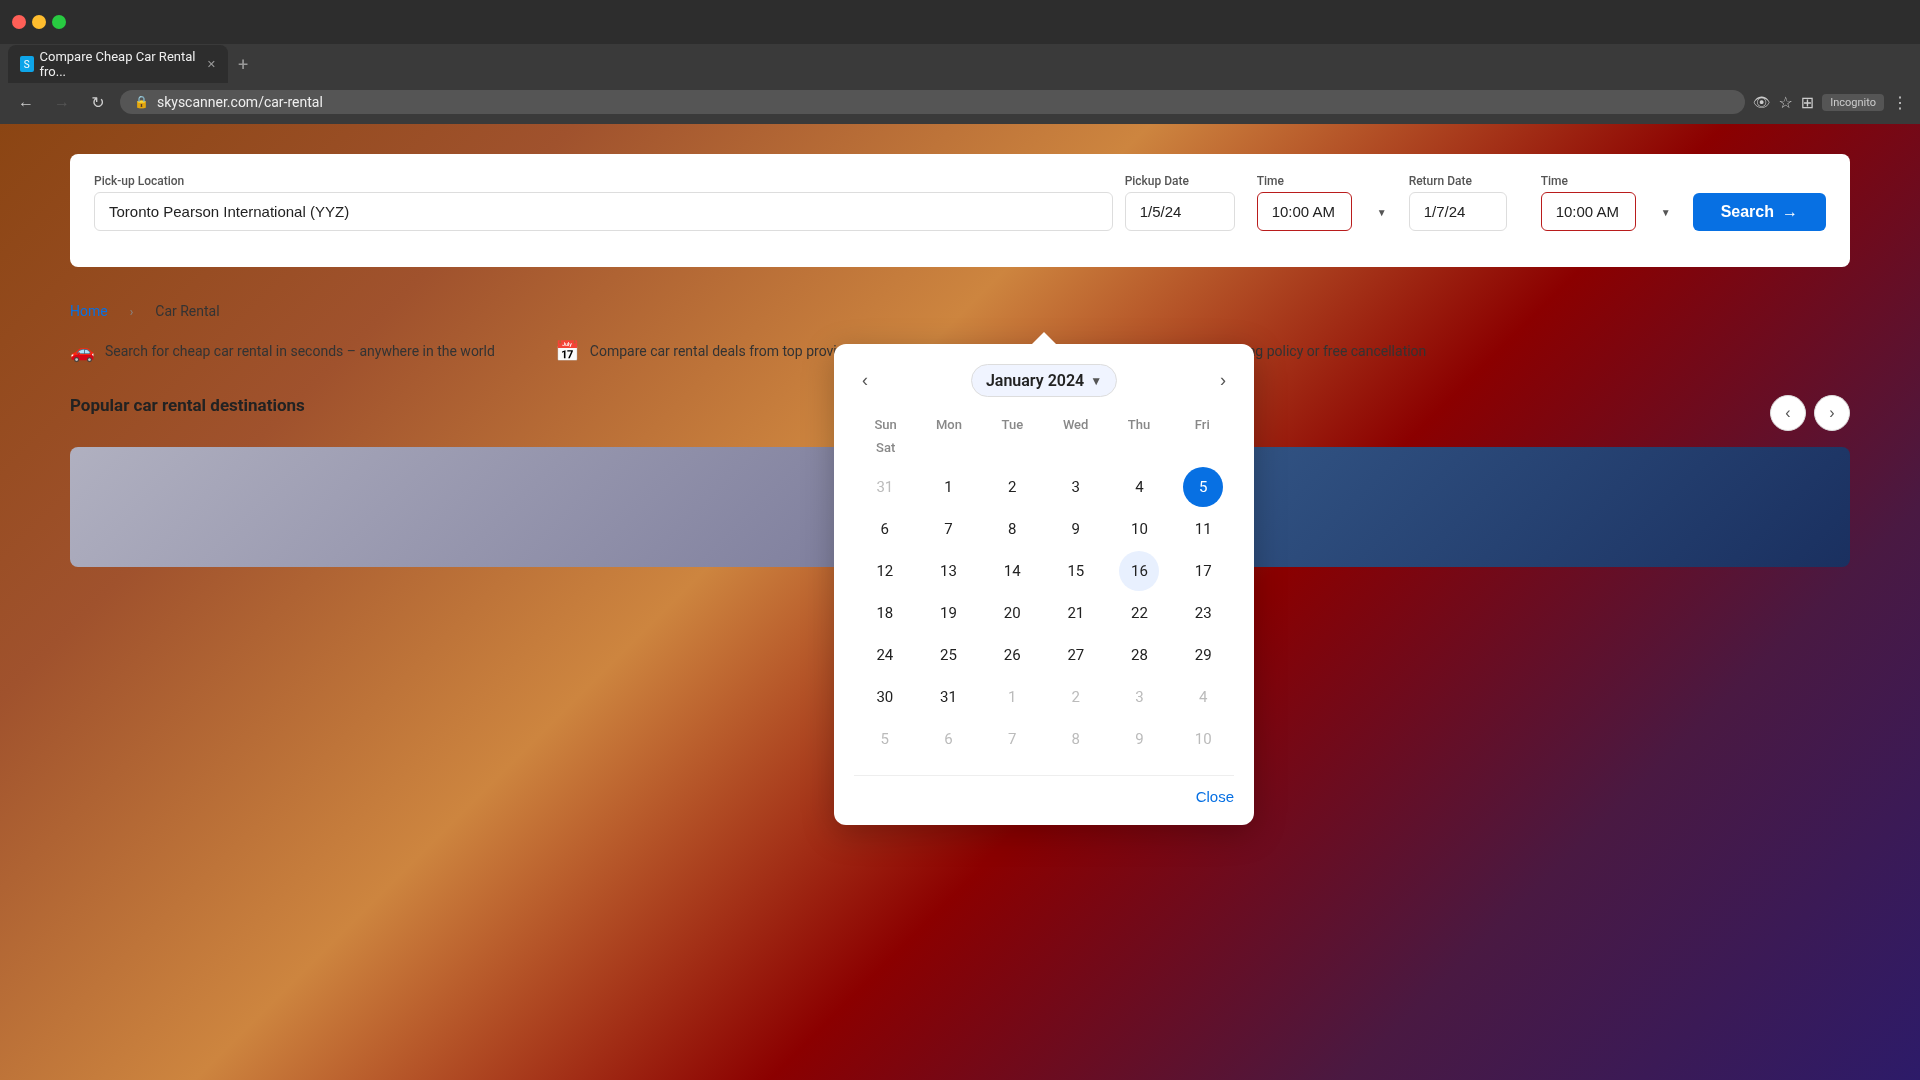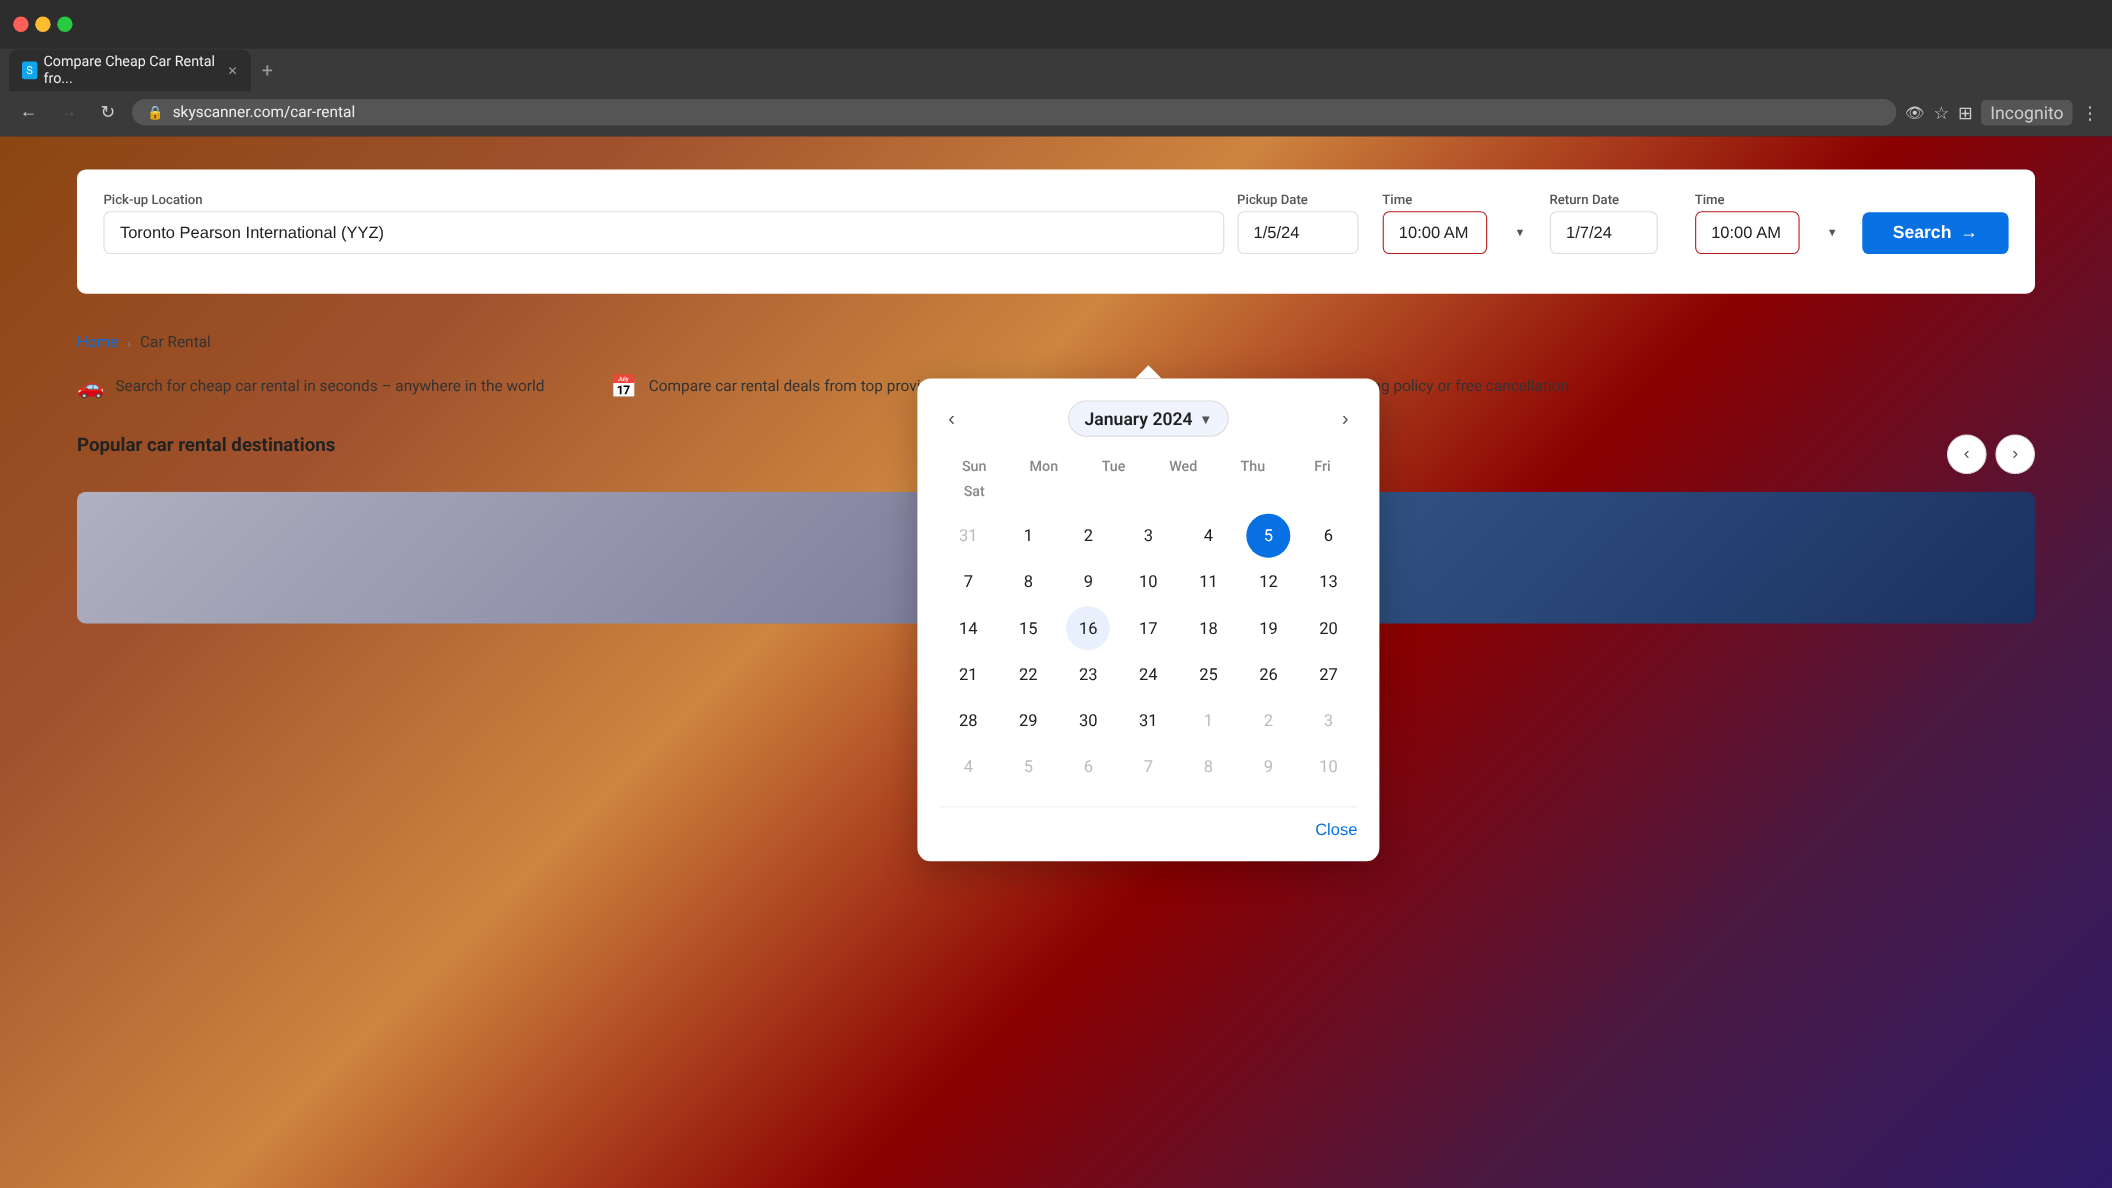--- a/index.html
+++ b/index.html
@@ -83,21 +83,21 @@
       display: flex;
       align-items: center;
       gap: 8px;
     }
     .address-lock { color: #aaa; font-size: 12px; }
     .nav-icons { display: flex; gap: 8px; align-items: center; color: #ccc; font-size: 16px; }
     .incognito-badge {
       background: #555;
       padding: 2px 8px;
       border-radius: 4px;
-      font-size: 16px;
+      font-size: 11px;
       color: #ccc;
     }
 
     
     .page-bg {
       background: linear-gradient(135deg, #8B4513 0%, #A0522D 20%, #CD853F 40%, #8B0000 60%, #4a1942 80%, #2d1b69 100%);
       min-height: calc(1080px - 124px);
       position: relative;
     }
 
@@ -258,21 +258,21 @@
     }
     .cal-day-name {
       text-align: center;
       font-size: 13px;
       color: #888;
       font-weight: 500;
       padding: 4px 0;
     }
     .cal-grid {
       display: grid;
-      grid-template-columns: repeat(7, 1fr);
+      grid-template-columns: repeat(6, 1fr);
       gap: 2px;
     }
     .cal-cell {
       text-align: center;
       padding: 10px 4px;
       font-size: 15px;
       color: #222;
       cursor: pointer;
       border-radius: 50%;
       width: 40px;
@@ -307,21 +307,21 @@
       font-size: 15px;
       font-weight: 500;
       cursor: pointer;
     }
 
     
     .breadcrumb {
       padding: 16px 70px 8px;
       display: flex;
       align-items: flex-end;
-      gap: 8px;
+      gap: 22px;
       font-size: 14px;
     }
     .breadcrumb a { color: #0770e3; text-decoration: none; }
     .breadcrumb-sep { color: #888; font-size: 12px; }
     .breadcrumb-current { color: #333; }
 
     
     .features-bar {
       padding: 12px 70px;
       display: flex;

